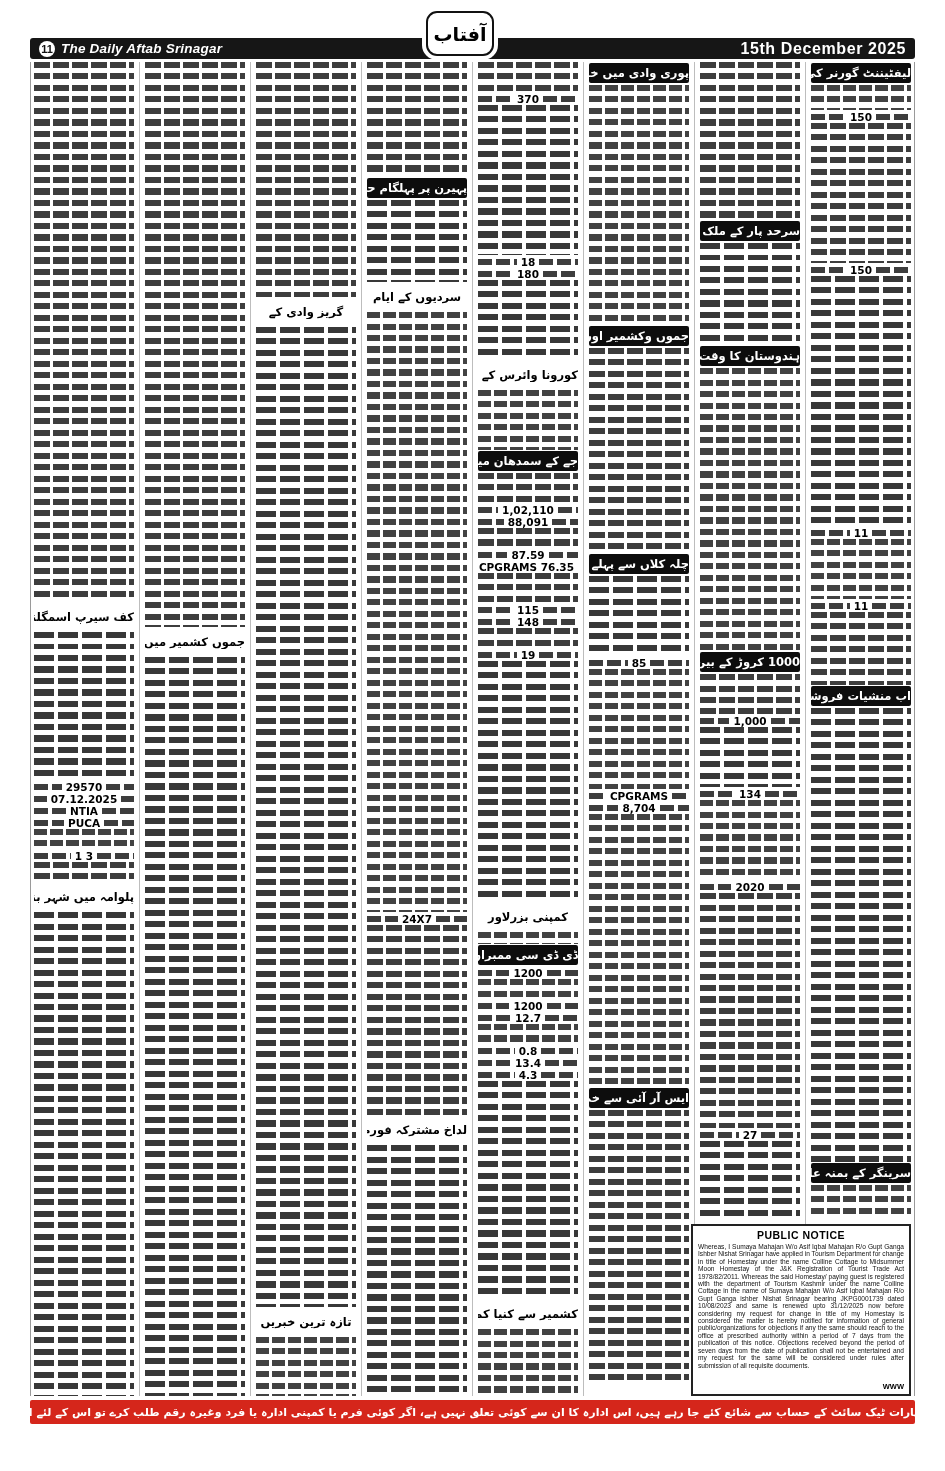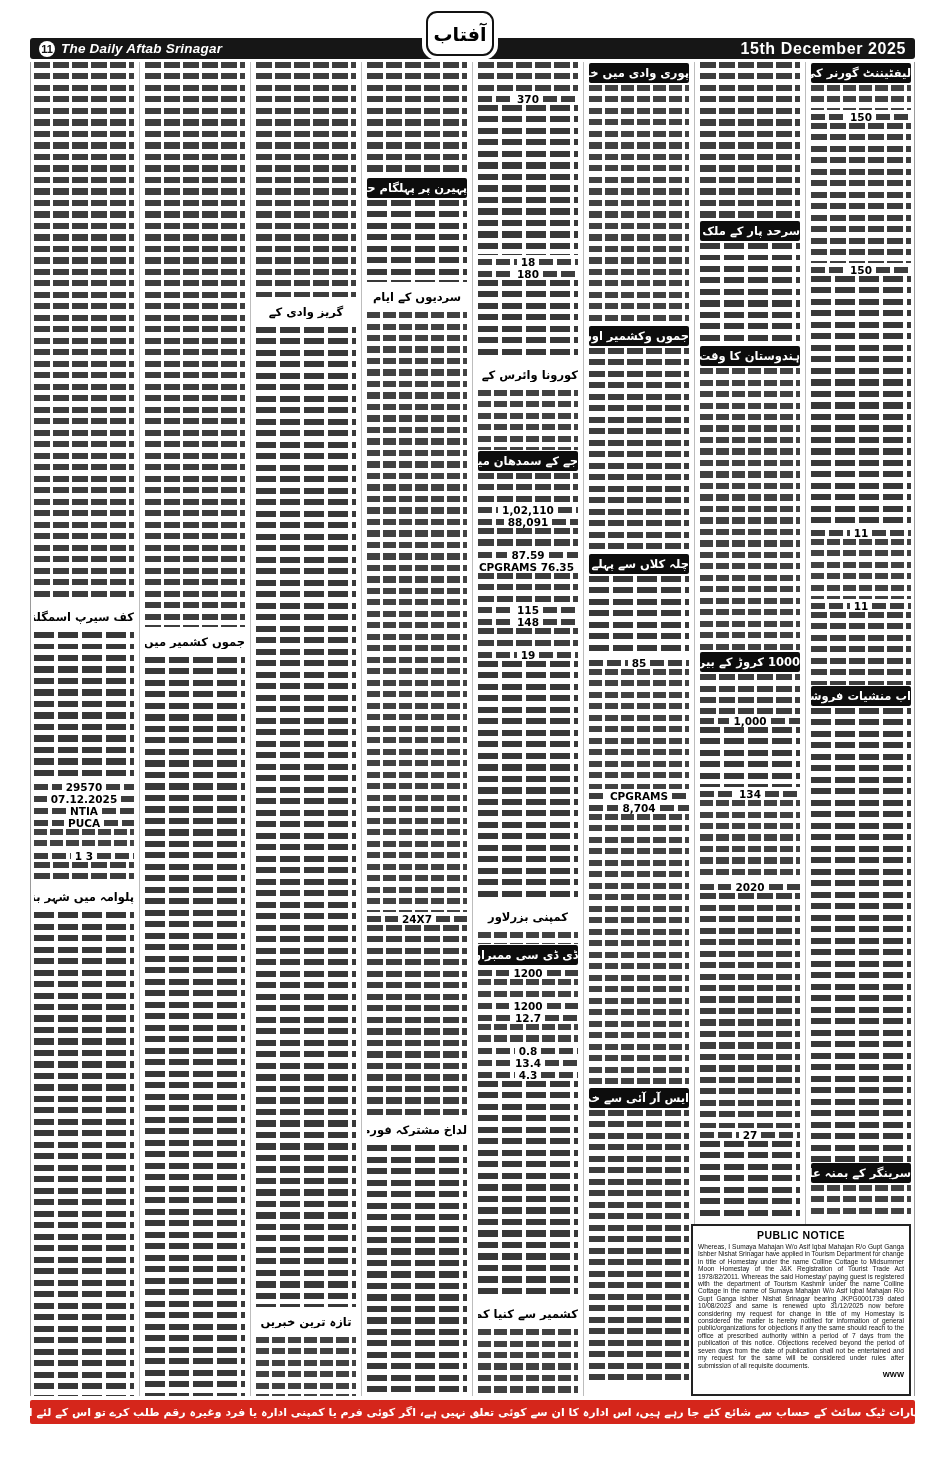--- a/index.html
+++ b/index.html
@@ -38,21 +38,21 @@
   .fig{height:11px;margin:1px 0;display:flex;align-items:center;gap:4px;direction:rtl;}
   .fig .tk{font:bold 10.5px "DejaVu Sans",sans-serif;white-space:nowrap;}
   .fig .fill{flex:1;height:6px;
              background:repeating-linear-gradient(90deg,#3d3d3d 0 14px,transparent 14px 18px);}
   
   .notice{position:absolute;right:3px;top:1162px;width:220px;height:172px;background:#fff;
           border:2px solid #222;box-sizing:border-box;padding:3px 5px;z-index:5;
           font-family:"Liberation Sans",sans-serif;}
   .pn-title{text-align:center;font-weight:bold;font-size:10.5px;letter-spacing:.5px;margin-bottom:2px;}
   .pn-body{font-size:6.6px;line-height:7.4px;text-align:justify;color:#111;}
-  .pn-sign{text-align:right;font-weight:bold;font-size:7.5px;margin-top:1px;}
+  .pn-sign{text-align:right;font-weight:bold;font-size:7.5px;margin-top:13px;}
   
   .footer{position:absolute;left:30px;top:1400px;width:885px;height:24px;background:#d5261b;
           color:#fff;direction:rtl;display:flex;align-items:center;justify-content:center;
           font-size:11px;font-weight:bold;box-sizing:border-box;padding:0 10px;
           white-space:nowrap;overflow:hidden;border-radius:2px;}
 </style>
 </head>
 <body>
 
 <div class="page">

